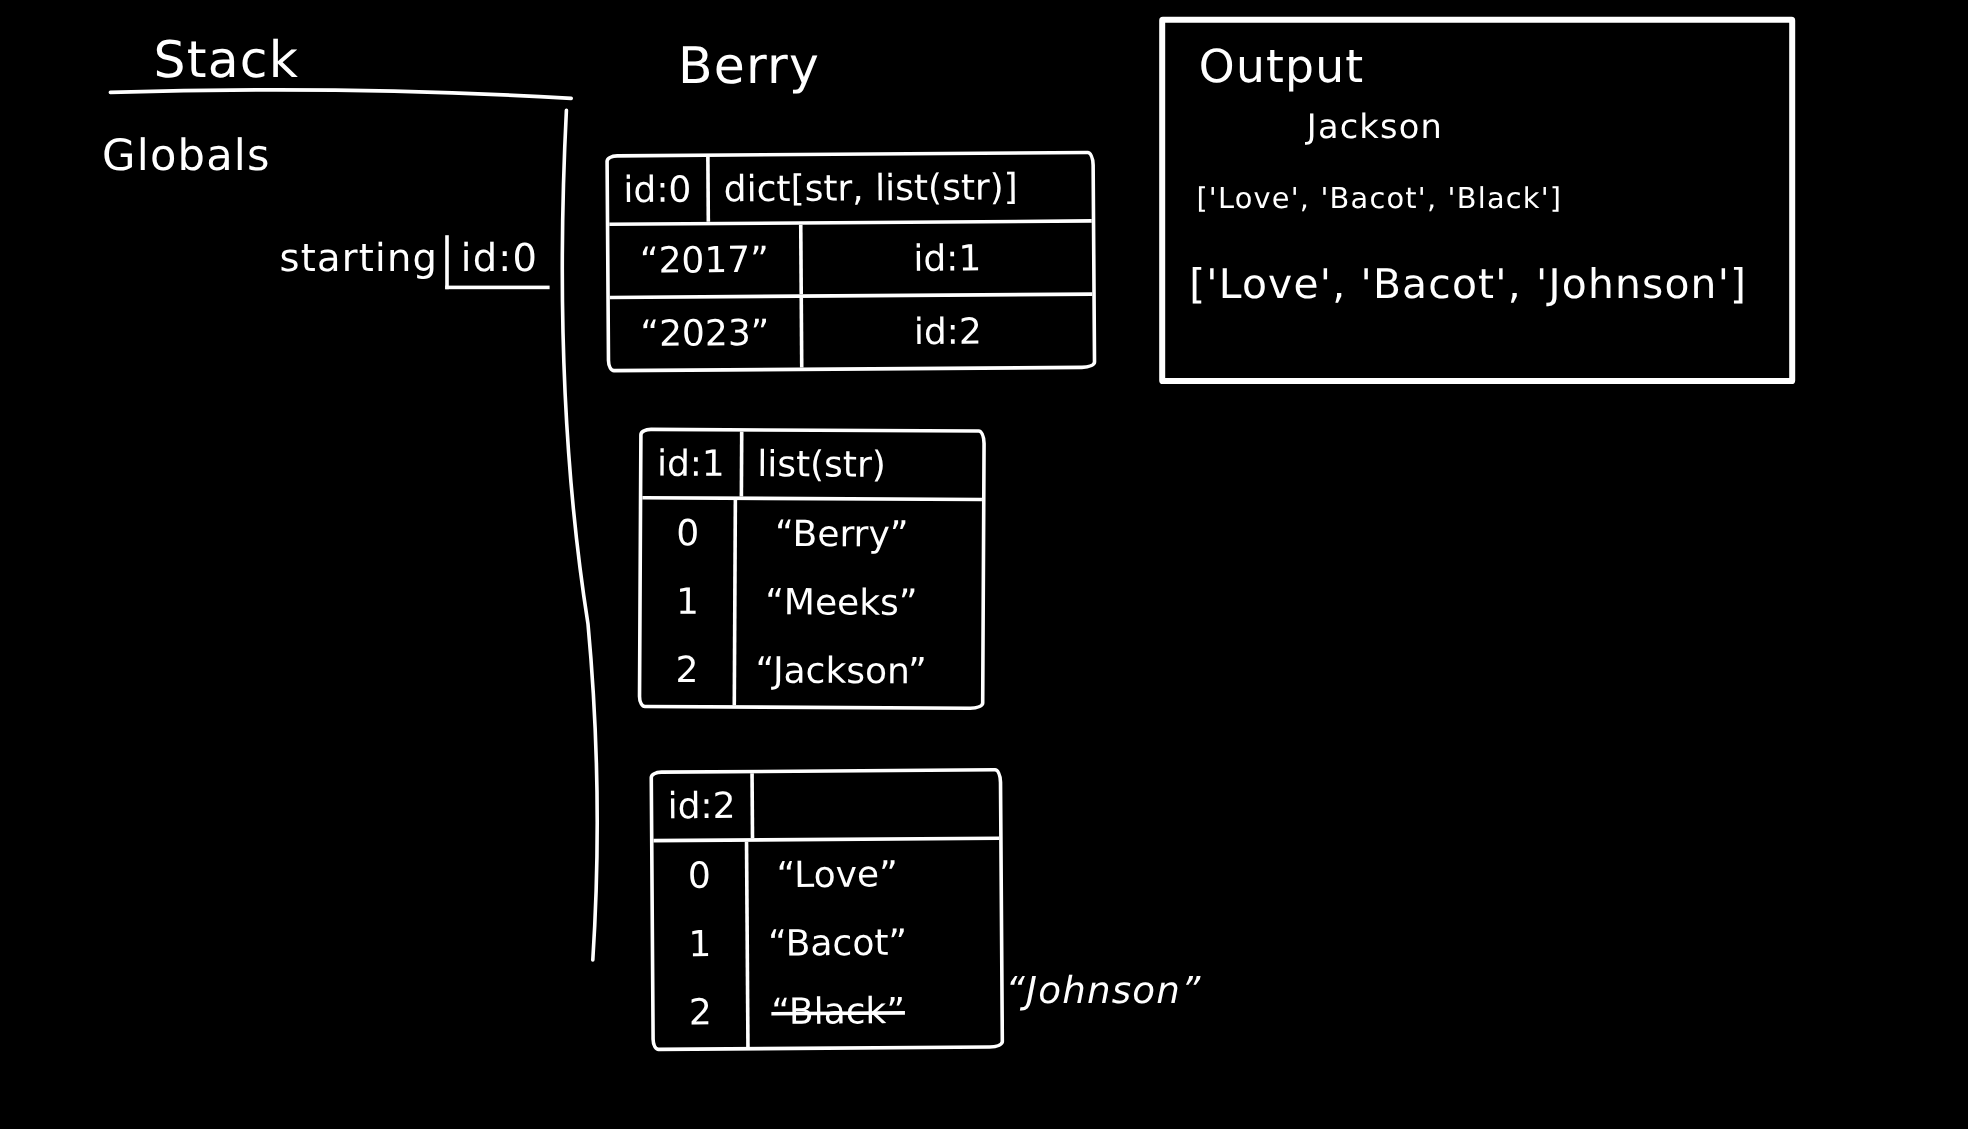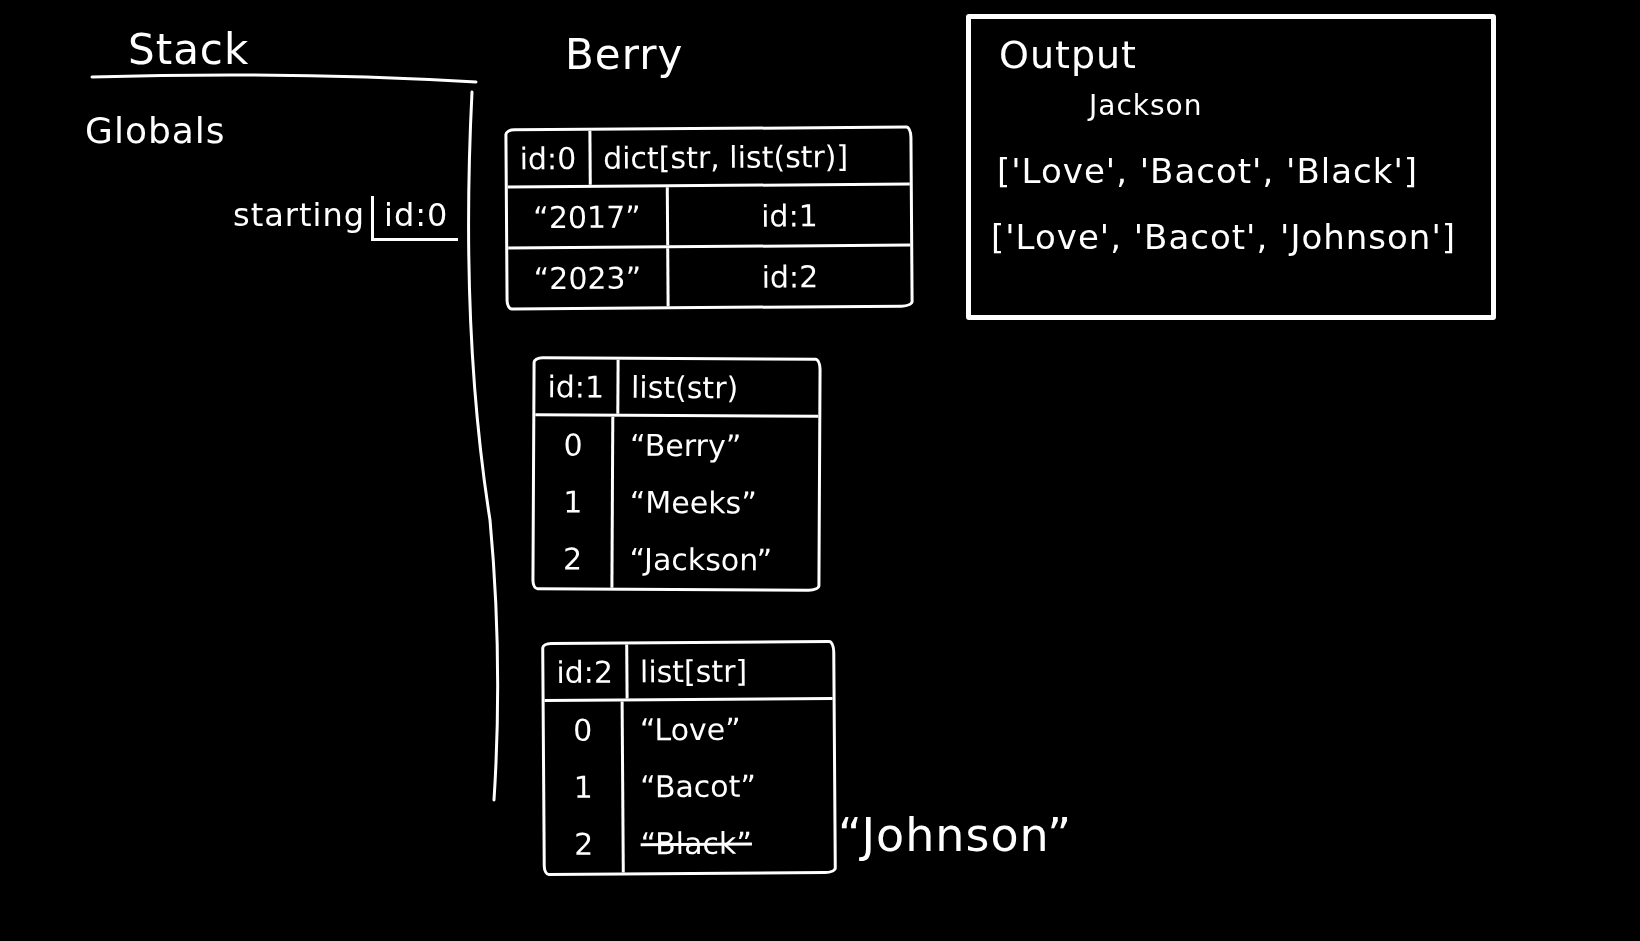--- a/index.html
+++ b/index.html
@@ -83,50 +83,50 @@
   .list-body { display: flex; }
   .idx-col {
     display: flex; flex-direction: column;
     border-right: 3px solid #fff;
   }
   .idx-col span {
     width: 76px; height: 57px;
     display: flex; align-items: center; justify-content: center;
     font-size: 30px;
   }
-  .val-col { display: flex; flex-direction: column; }
+  .val-col { display: flex; flex-direction: column; align-items: center; }
   .val-col span {
     height: 57px;
     display: flex; align-items: center;
     padding-left: 16px;
     font-size: 30px;
     white-space: nowrap;
   }
   .struck {
     text-decoration: line-through;
     text-decoration-thickness: 3px;
   }
-  .replacement-text { font-size: 46px; white-space: nowrap; }
+  .replacement-text { font-size: 31px; white-space: nowrap; font-style: italic; }
   
   .output-box {
     position: absolute;
     left: 926px; top: 14px;
     width: 520px; height: 296px;
     border: 5px solid #fff;
     border-radius: 3px;
     margin-left: 40px;
   }
   .output-title {
     position: absolute;
     left: 28px; top: 14px;
     font-size: 38px;
   }
   .output-line { position: absolute; white-space: nowrap; }
   .output-line-0 { left: 118px; top: 70px;  font-size: 28px; }
-  .output-line-1 { left: 26px;  top: 132px; font-size: 34px; }
+  .output-line-1 { left: 26px;  top: 132px; font-size: 24px; }
   .output-line-2 { left: 20px;  top: 198px; font-size: 34px; }
   
   .tilt-a { transform: rotate(-0.4deg); }
   .tilt-b { transform: rotate(0.3deg); }
 </style>
 </head>
 <body>
 
 <div class="canvas">
 
@@ -176,21 +176,20 @@
         <span>“Berry”</span>
         <span>“Meeks”</span>
         <span>“Jackson”</span>
       </div>
     </div>
   </div>
 
   <div class="heap-obj tilt-a" style="left:542px; top:641px; width:288px;">
     <div class="obj-header">
       <span class="obj-id">id:2</span>
-      <span class="obj-type">list[str]</span>
     </div>
     <div class="list-body">
       <div class="idx-col">
         <span>0</span>
         <span>1</span>
         <span>2</span>
       </div>
       <div class="val-col">
         <span>“Love”</span>
         <span>“Bacot”</span>

